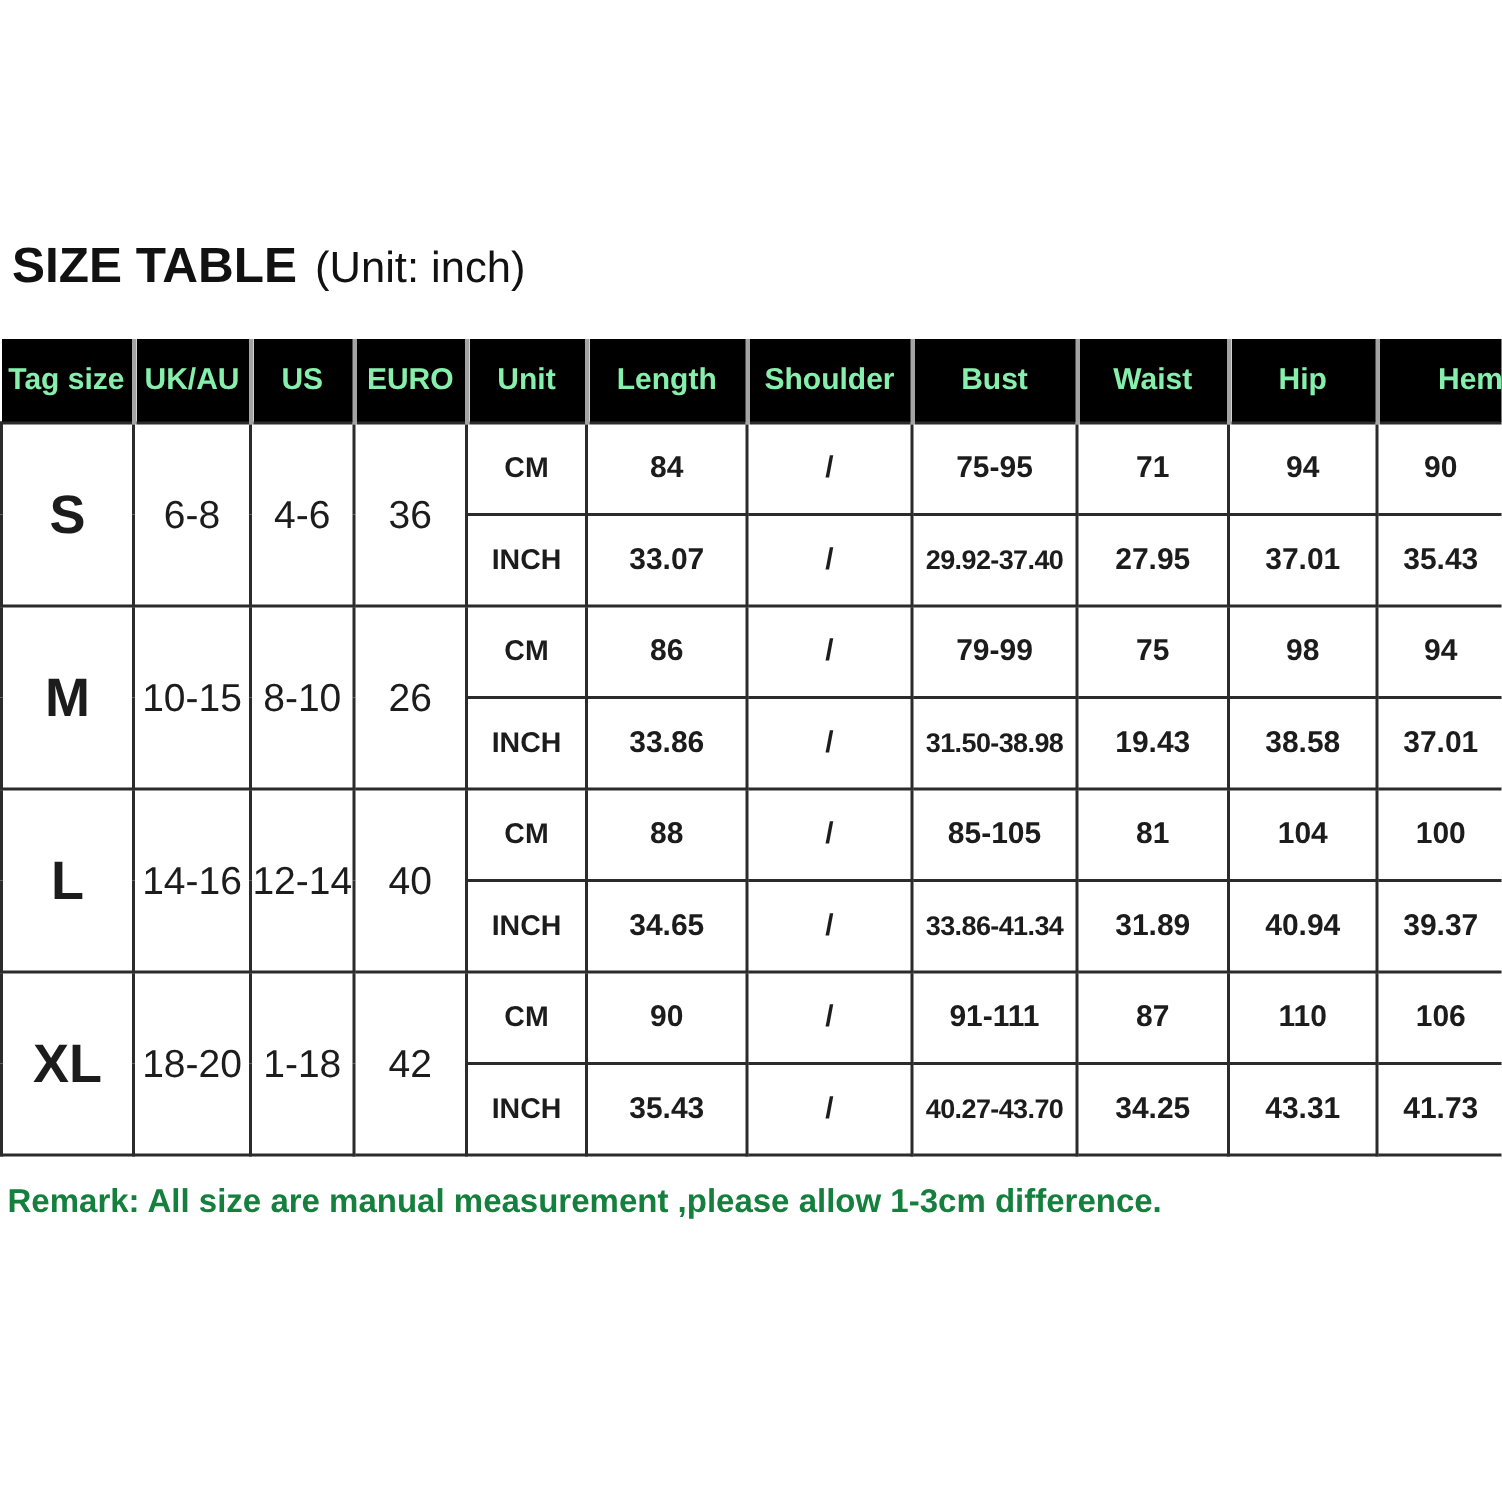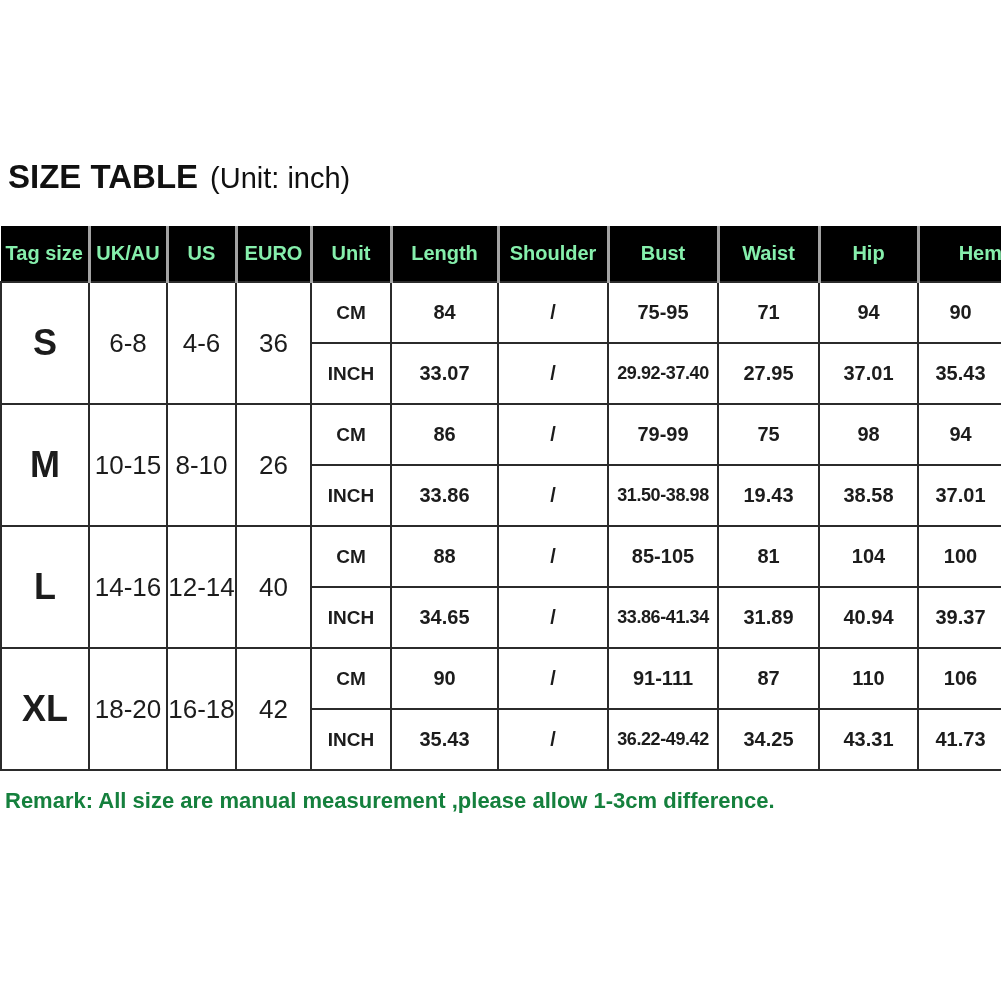--- a/index.html
+++ b/index.html
@@ -172,35 +172,35 @@
         <td>/</td>
         <td class="tight">33.86-41.34</td>
         <td>31.89</td>
         <td>40.94</td>
         <td>39.37</td>
       </tr>
 
       <tr>
         <td rowspan="2" class="tag-cell">XL</td>
         <td rowspan="2" class="sizes-cell">18-20</td>
-        <td rowspan="2" class="sizes-cell">16-18</td>
+        <td rowspan="2" class="sizes-cell">1-18</td>
         <td rowspan="2" class="sizes-cell">42</td>
         <td class="unit-cell">CM</td>
         <td>90</td>
         <td>/</td>
         <td>91-111</td>
         <td>87</td>
         <td>110</td>
         <td>106</td>
       </tr>
       <tr>
         <td class="unit-cell">INCH</td>
         <td>35.43</td>
         <td>/</td>
-        <td class="tight">36.22-49.42</td>
+        <td class="tight">40.27-43.70</td>
         <td>34.25</td>
         <td>43.31</td>
         <td>41.73</td>
       </tr>
     </tbody>
   </table>
 
   <div class="remark">Remark: All size are manual measurement ,please allow 1-3cm difference.</div>
 
 </div>

